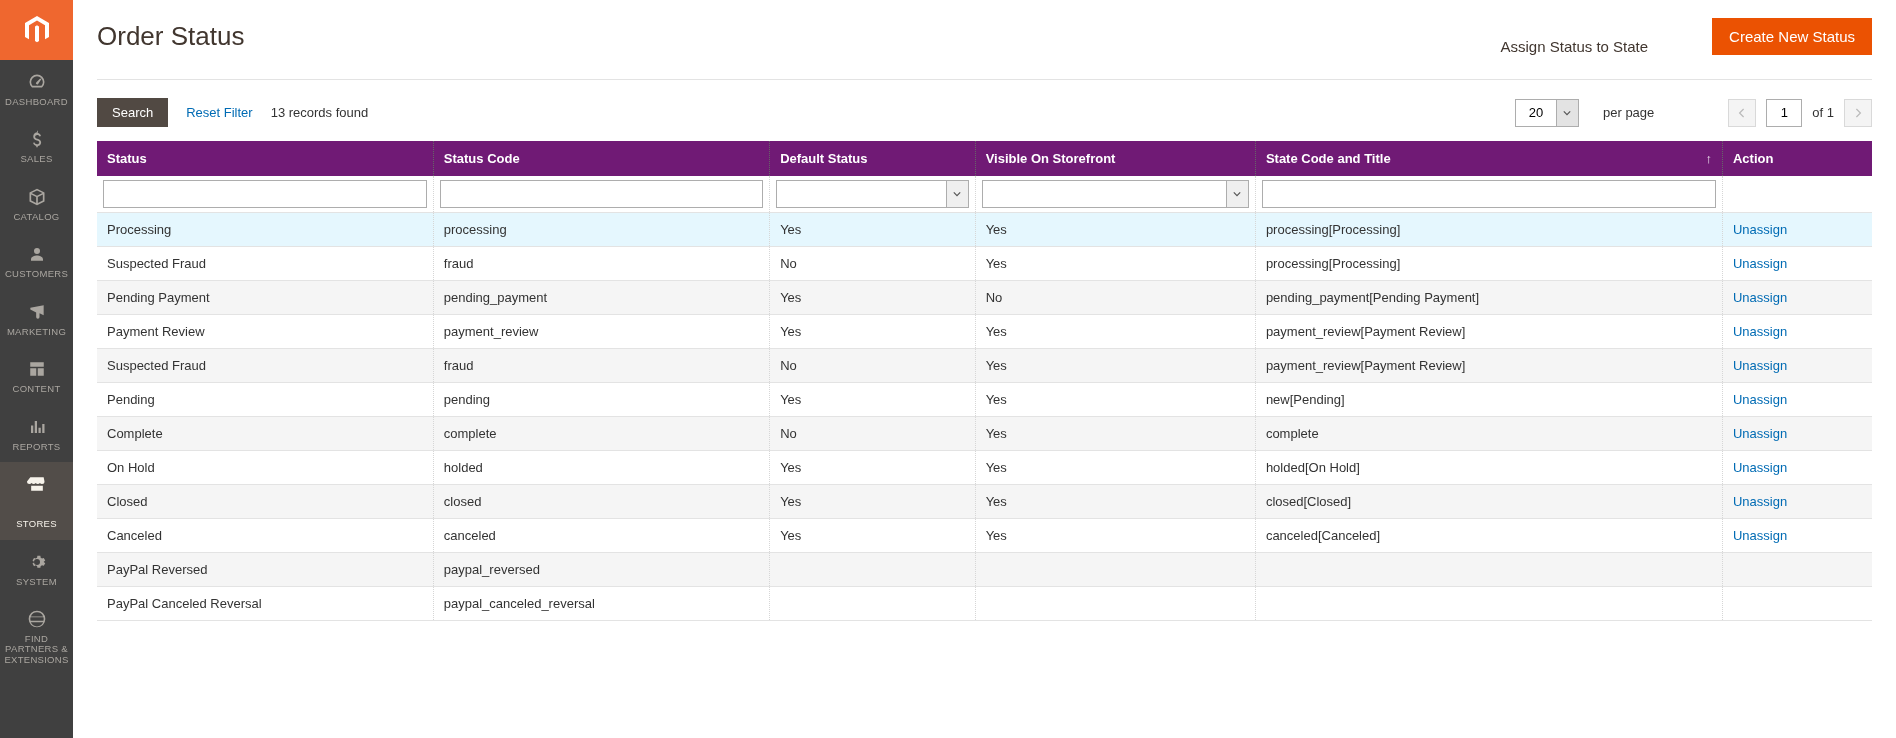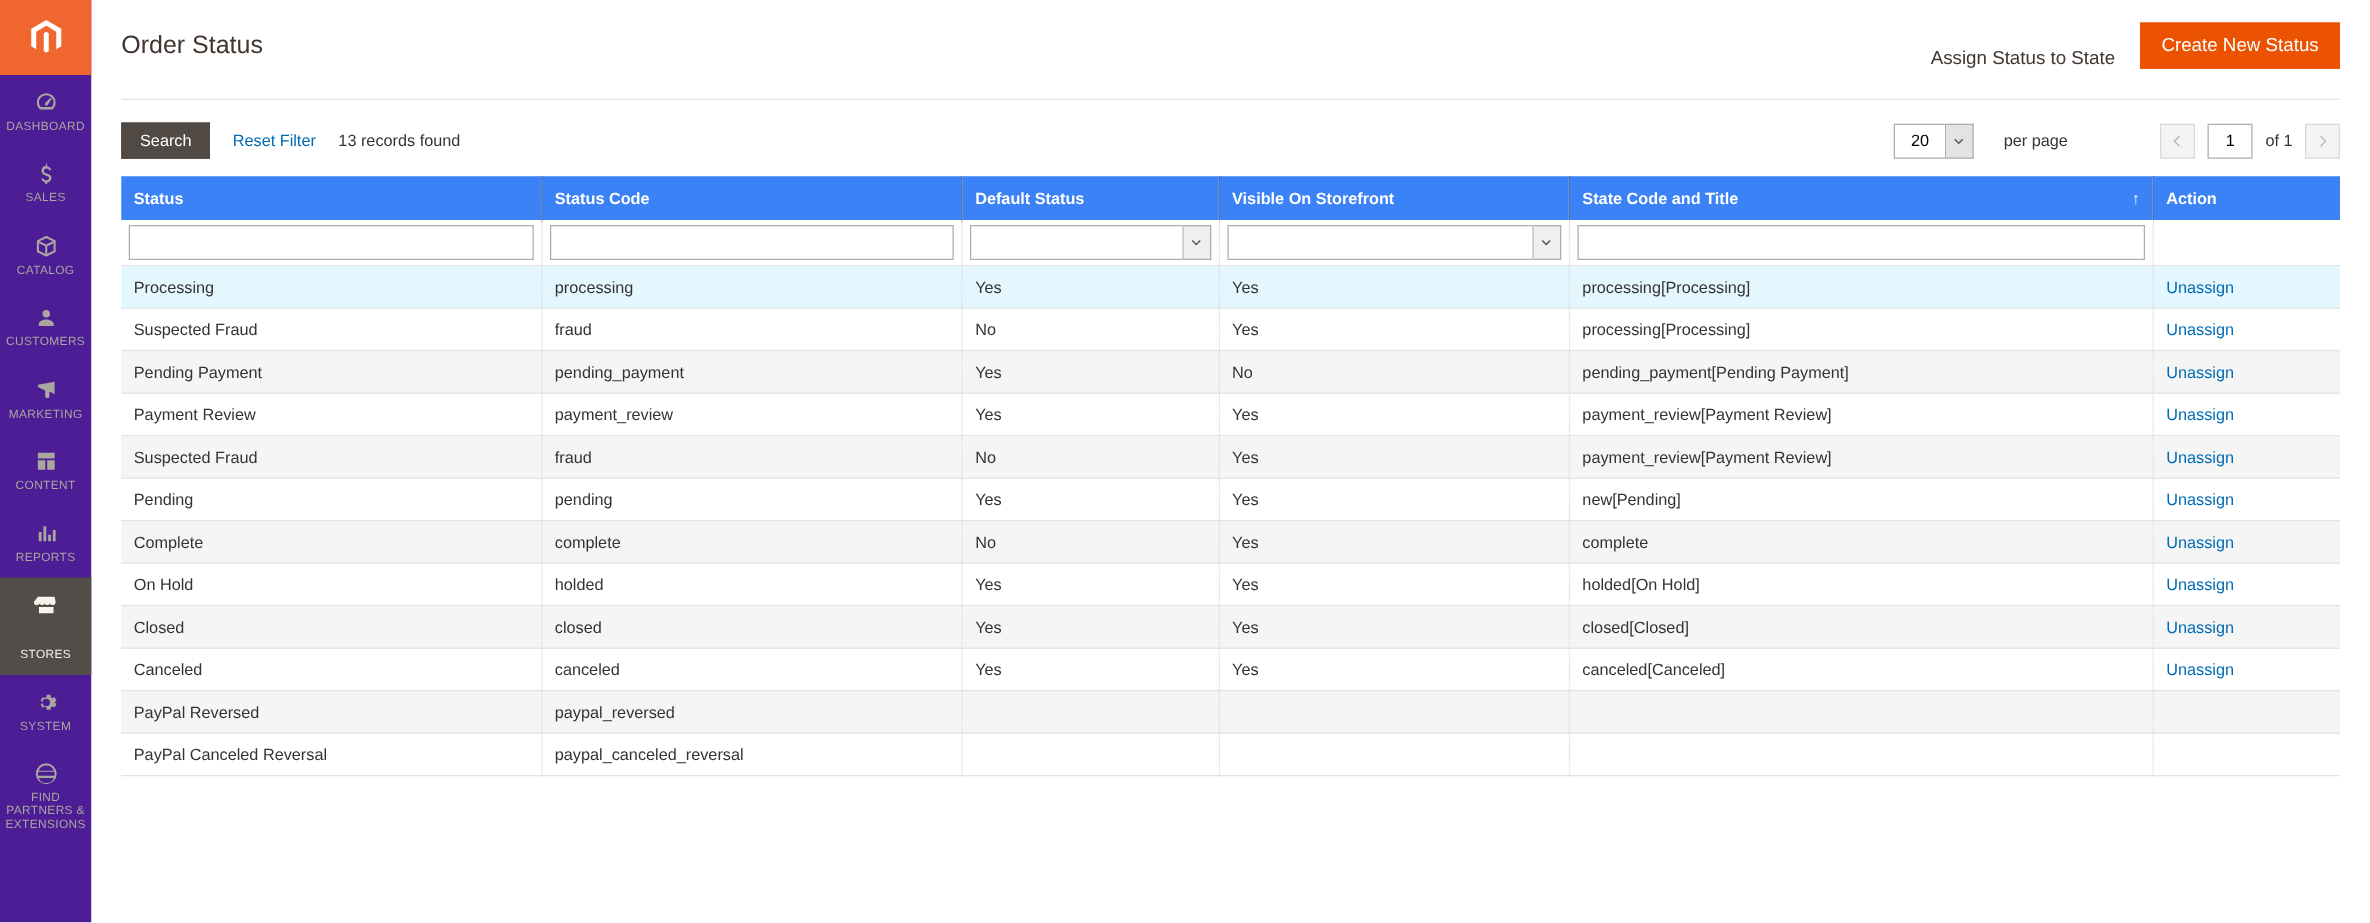--- a/index.html
+++ b/index.html
@@ -1,55 +1,55 @@
 <!DOCTYPE html>
 <html><head>
 <meta charset="utf-8">
 <style>
 * { box-sizing: border-box; margin: 0; padding: 0; }
 body { font-family: 'Helvetica Neue', Helvetica, Arial, sans-serif; font-size: 13px; color: #333; background: #fff; }
 
 .layout { display: flex; min-height: 100vh; }
 
 
-.sidebar { width: 73px; background: #4c1d95; flex-shrink: 0; }
+.sidebar { width: 73px; background: #404040; flex-shrink: 0; }
 .sidebar-logo { height: 60px; display: flex; align-items: center; justify-content: center; background: #ef672f; }
 .sidebar-logo svg { width: 32px; height: 32px; }
 .sidebar-item { display: flex; flex-direction: column; align-items: center; justify-content: center; padding: 10px 2px; color: #aaa6a0; cursor: pointer; text-align: center; }
 .sidebar-item.active { background: #524d49; color: #f7f3eb; gap: 20px; }
 .sidebar-item .icon-wrap { height: 24px; display: flex; align-items: center; justify-content: center; margin-bottom: 3px; }
 .sidebar-item .label { font-size: 9.5px; text-transform: uppercase; letter-spacing: 0.3px; line-height: 1.1; }
 
 
 .main { flex: 1; padding: 0 24px; }
 .page-header { display: flex; align-items: center; justify-content: space-between; padding: 18px 0 24px; border-bottom: 1px solid #e3e3e3; margin-bottom: 18px; }
-.page-title { font-size: 20px; font-weight: 400; color: #41362f; }
+.page-title { font-size: 26px; font-weight: 400; color: #41362f; }
 .header-actions { display: flex; align-items: flex-end; gap: 20px; }
 .text-btn { font-size: 15px; color: #41362f; cursor: pointer; }
-.btn-primary { background: #eb5202; color: #fff; border: 1px solid #eb5202; padding: 9px 16px; font-size: 15px; cursor: pointer; }
+.btn-primary { background: #eb5202; color: #fff; border: 1px solid #eb5202; padding: 9px 16px; font-size: 15px; cursor: pointer; margin-left: 44px; }
 
 
 .toolbar { display: flex; align-items: center; justify-content: space-between; margin-bottom: 14px; }
 .toolbar-left { display: flex; align-items: center; gap: 18px; }
 .btn-dark { background: #514943; color: #fff; border: 1px solid #514943; padding: 6px 14px; font-size: 13px; cursor: pointer; }
 .link { color: #006bb4; cursor: pointer; }
 .records { color: #333; }
 .toolbar-right { display: flex; align-items: center; gap: 24px; }
 .pager-select { height: 28px; border: 1px solid #adadad; padding: 0 6px; width: 42px; font-size: 13px; text-align: center; }
 .pager-dropdown-btn { height: 28px; width: 22px; border: 1px solid #adadad; border-left: none; background: #e3e3e3; display: flex; align-items: center; justify-content: center; cursor: pointer; }
 .perpage { color: #333; font-size: 13px; }
 .pager-nav { display: flex; align-items: center; gap: 10px; margin-left: 50px; }
 .pager-btn { width: 28px; height: 28px; border: 1px solid #adadad; background: #e8e8e8; display: flex; align-items: center; justify-content: center; cursor: pointer; }
 .pager-btn.disabled { opacity: 0.45; cursor: default; }
 .pager-input { width: 36px; height: 28px; border: 1px solid #adadad; text-align: center; font-size: 13px; }
 .pager-of { color: #333; }
 
 
 .grid { width: 100%; border-collapse: collapse; }
-.grid thead th { background: #3b82f6; color: #fff; font-weight: 600; font-size: 13px; text-align: left; padding: 10px 10px; border-left: 1px dotted #666; }
+.grid thead th { background: #701a75; color: #fff; font-weight: 600; font-size: 13px; text-align: left; padding: 10px 10px; border-left: 1px dotted #666; }
 .grid thead th:first-child { border-left: none; }
 .grid thead th .sort-icon { float: right; opacity: 0.9; }
 .grid .filter-row td { padding: 4px 6px; background: #fff; border-bottom: 1px solid #e3e3e3; }
 .grid .filter-row input[type=text] { width: 100%; height: 28px; border: 1px solid #adadad; padding: 0 6px; font-size: 13px; }
 .grid .filter-row .select-wrap { display: flex; }
 .grid .filter-row .select-wrap input { flex: 1; }
 .grid .filter-row .select-wrap .sel-btn { width: 22px; border: 1px solid #adadad; border-left: none; background: #efefef; display:flex; align-items:center; justify-content:center; cursor:pointer; }
 .grid tbody tr { border-bottom: 1px solid #e3e3e3; }
 .grid tbody tr:nth-child(even) { background: #f5f5f5; }
 .grid tbody tr.highlight { background: #e5f7fe; }

